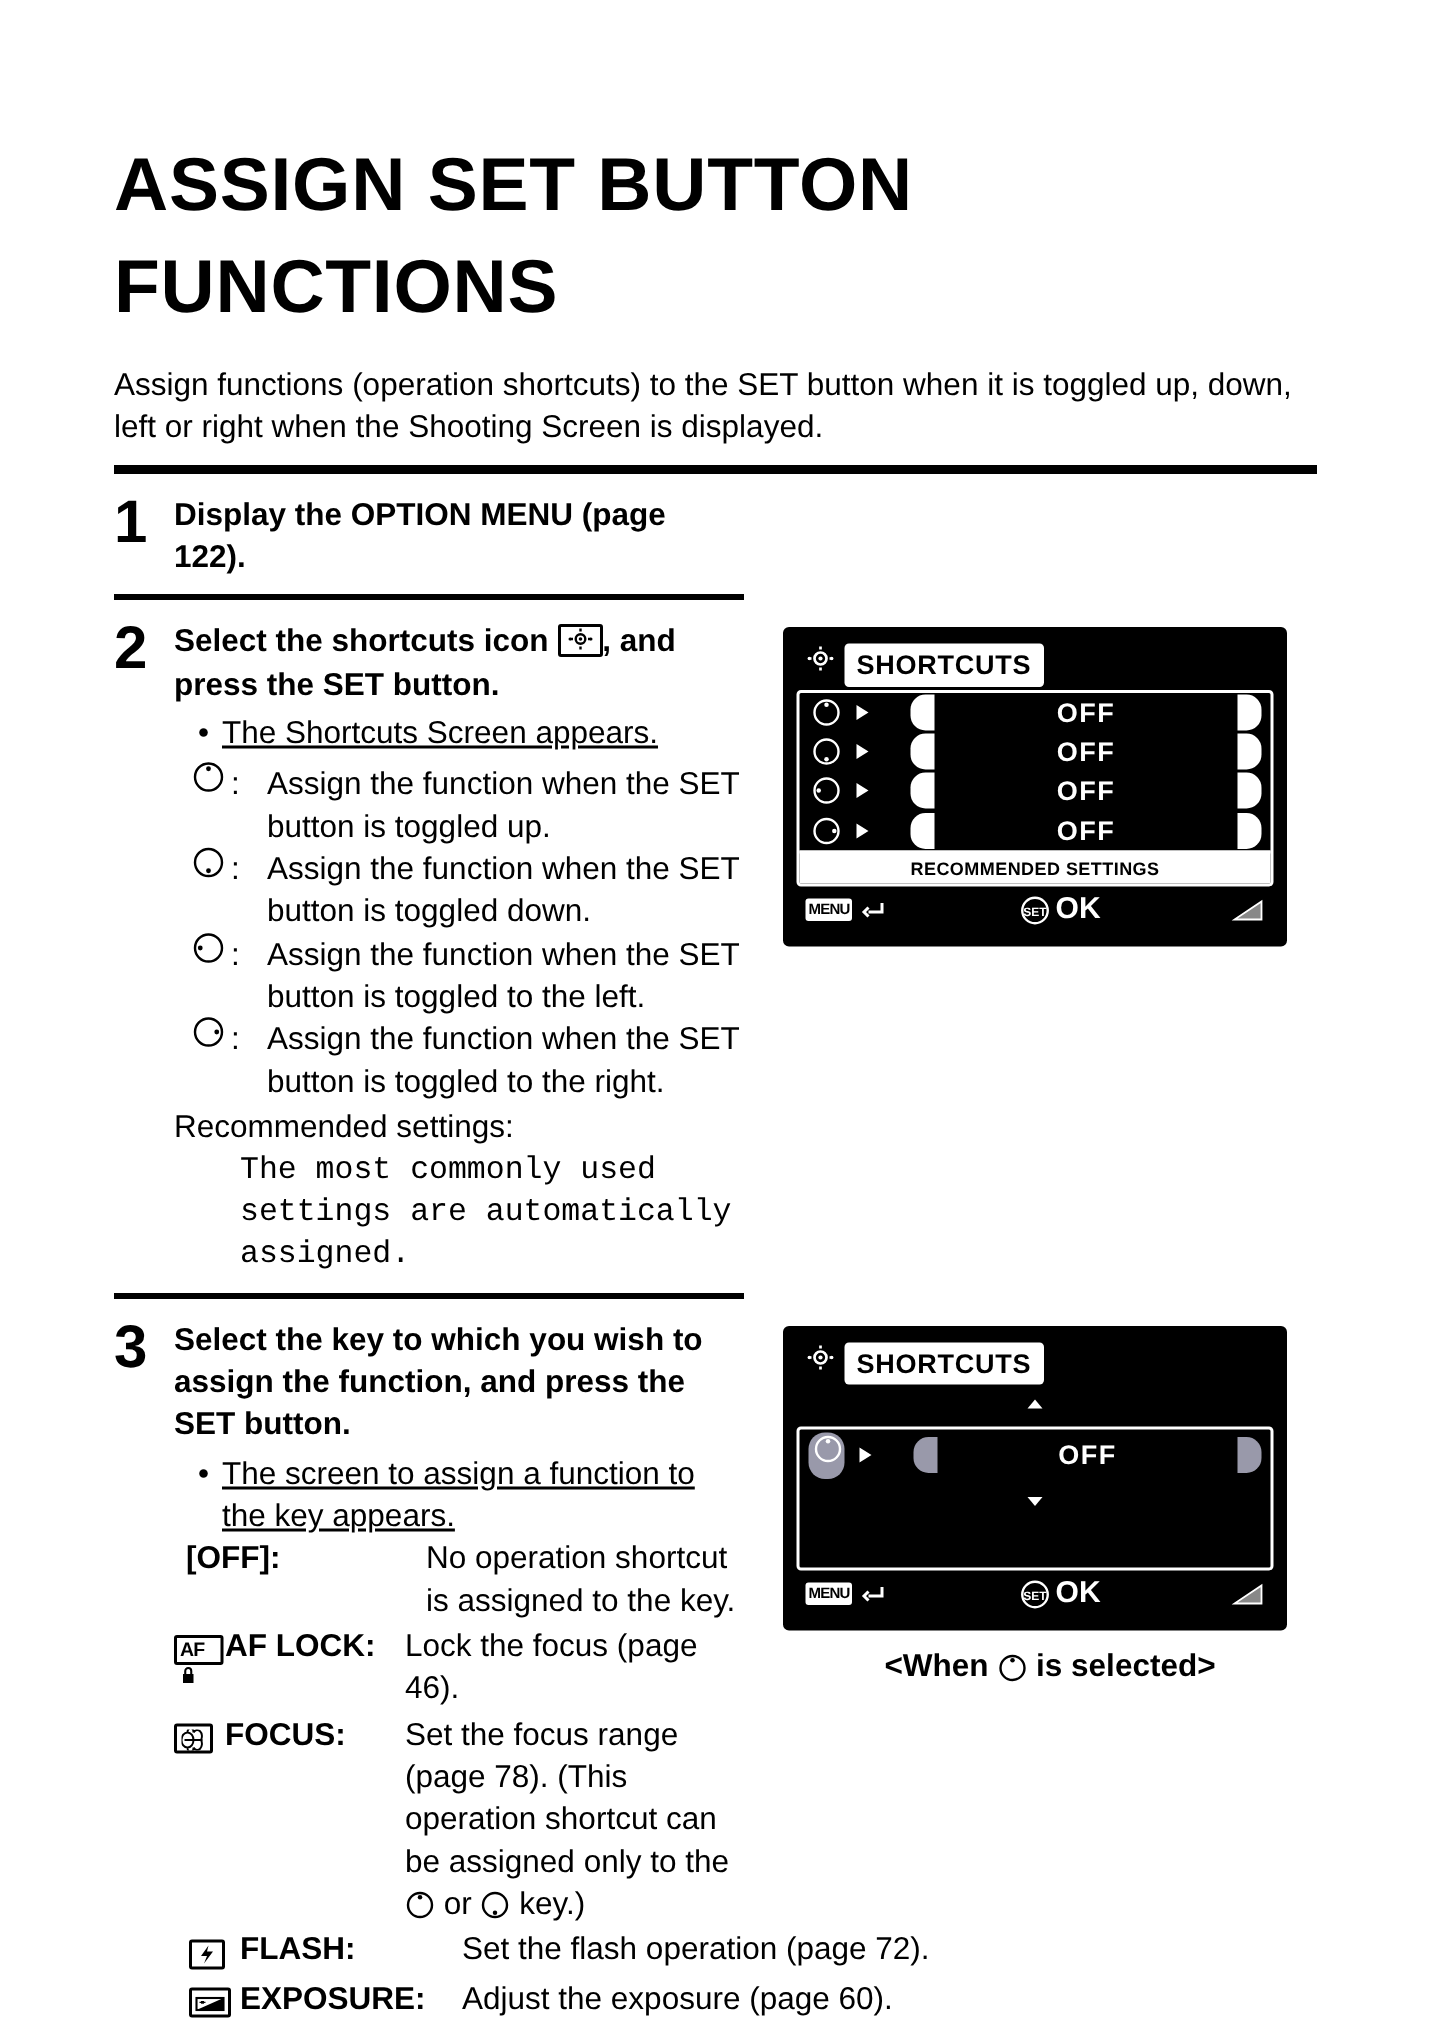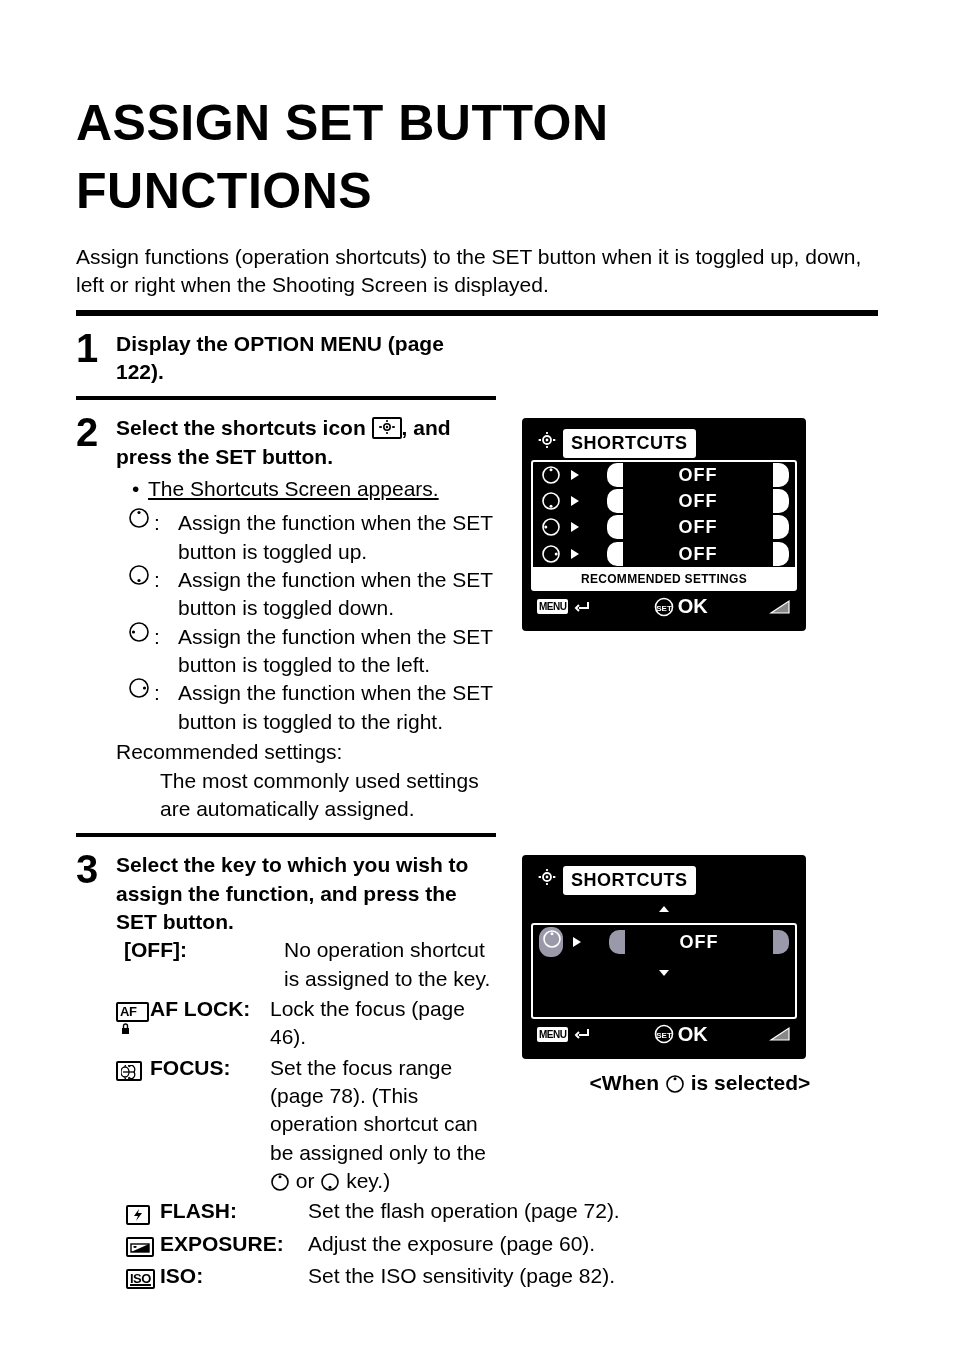--- a/index.html
+++ b/index.html
@@ -14,30 +14,30 @@
     .step-line { display: flex; align-items: flex-start; }
     .step-text { flex: 1; }
     .step-head { font-weight: 900; }
     .inline-icon-box { display: inline-block; border: 2px solid #000; border-radius: 2px; padding: 0 4px; height: 22px; vertical-align: middle; position: relative; top:-2px; }
     .inline-icon-box svg { display: block; }
     .hr-short { border: none; border-top: 4px solid #000; width: 420px; margin: 10px 0 8px 0; }
     .sublist { margin-top: 6px; margin-left: 14px; }
     .sublist li { list-style: none; position: relative; padding-left: 48px; margin-bottom: 0; }
     .glyph-pos { position: absolute; left: -2px; top: -2px; }
     .rec-label { margin-top: 2px; }
-    .rec-desc { margin-left: 44px; }
+    .rec-desc { margin-left: 44px; font-family: Liberation Mono, monospace; }
     .def-icon { width: 33px; flex: 0 0 34px; padding-top: 2px; }
     .def-label { font-weight: 900; white-space: nowrap; }
     .def-row-2col { display: grid; grid-template-columns: 34px 120px 1fr; align-items: flex-start; margin-bottom: 2px; }
     .def-row-2col-wide { display: grid; grid-template-columns: 34px 148px 1fr; align-items: flex-start; margin-bottom: 2px; }
     .bulleted { list-style: none; padding-left: 16px; }
     .bulleted li::before { content: "•"; position: absolute; left: 0; }
     .bulleted li { position: relative; padding-left: 16px; text-decoration: underline; }
     .col-side { flex: 1; padding-top: 4px; }
-    .lcd { border: 3px solid #000; border-radius: 4px; background: #000; color: #fff; width: 284px; position: relative; overflow: hidden; font-family: Arial, Helvetica, sans-serif; }
+    .lcd { border: 3px solid #000; border-radius: 4px; background: #000; color: #fff; width: 336px; position: relative; overflow: hidden; font-family: Arial, Helvetica, sans-serif; }
     .lcd-inner { background: #000; padding: 6px 6px 6px 6px; position: relative; }
     .lcd-title-row { display: flex; align-items: center; margin: 2px 0 2px 6px; }
     .lcd-title { display: inline-block; background: #fff; color: #000; font-weight: 900; font-size: 18px; padding: 2px 8px; border-radius: 3px; margin-left: 6px; position: relative; letter-spacing: 0.5px;}
     .lcd-title::after { content: ""; position: absolute; right: -5px; top: 0; bottom: 0; width: 10px; background: #fff; transform: skewX(-15deg); border-radius: 0 3px 3px 0; z-index:-1;}
     .lcd-rows { border: 2px solid #fff; border-radius: 3px; margin: 2px 0 0 0; }
     .lcd-row { display: flex; align-items: center; padding: 1px 6px; }
     .lcd-row + .lcd-row { }
     .lcd-dir-icon { width: 20px; height: 20px; margin-left: 2px; }
     .lcd-play { margin: 0 4px 0 8px; }
     .lcd-pill-wrap { display: flex; align-items: center; flex: 1; position: relative; padding-left: 22px; }
@@ -230,20 +230,23 @@
   </div>
 </div>
 <hr class="hr-short">
 
 <div class="step-wrap hr-block3">
   <div class="col-main">
     <div class="step-line">
       <span class="step-num">3</span>
       <div class="step-text">
         <span class="step-head">Select the key to which you wish to assign the function, and press the SET button.</span>
+        <ul class="bulleted" style="margin-top:4px">
+          <li>The screen to assign a function to the key appears.</li>
+        </ul>
         <div class="def-off-row">
           <span class="def-label">[OFF]:</span>
           <span>No operation shortcut is assigned to the key.</span>
         </div>
         <div class="def-row-2col">
           <span class="def-icon"><span class="minibox"><span>AF</span><svg width="9" height="12" style="margin-left:1px">
                   <rect x="1" y="5" width="7" height="6" fill="#000"></rect>
                   <path d="M2.5 5 v-2 a2 2 0 0 1 4 0 v2" fill="none" stroke="#000" stroke-width="1.4"></path>
                 </svg></span></span>
           <span class="def-label">AF LOCK:</span>

